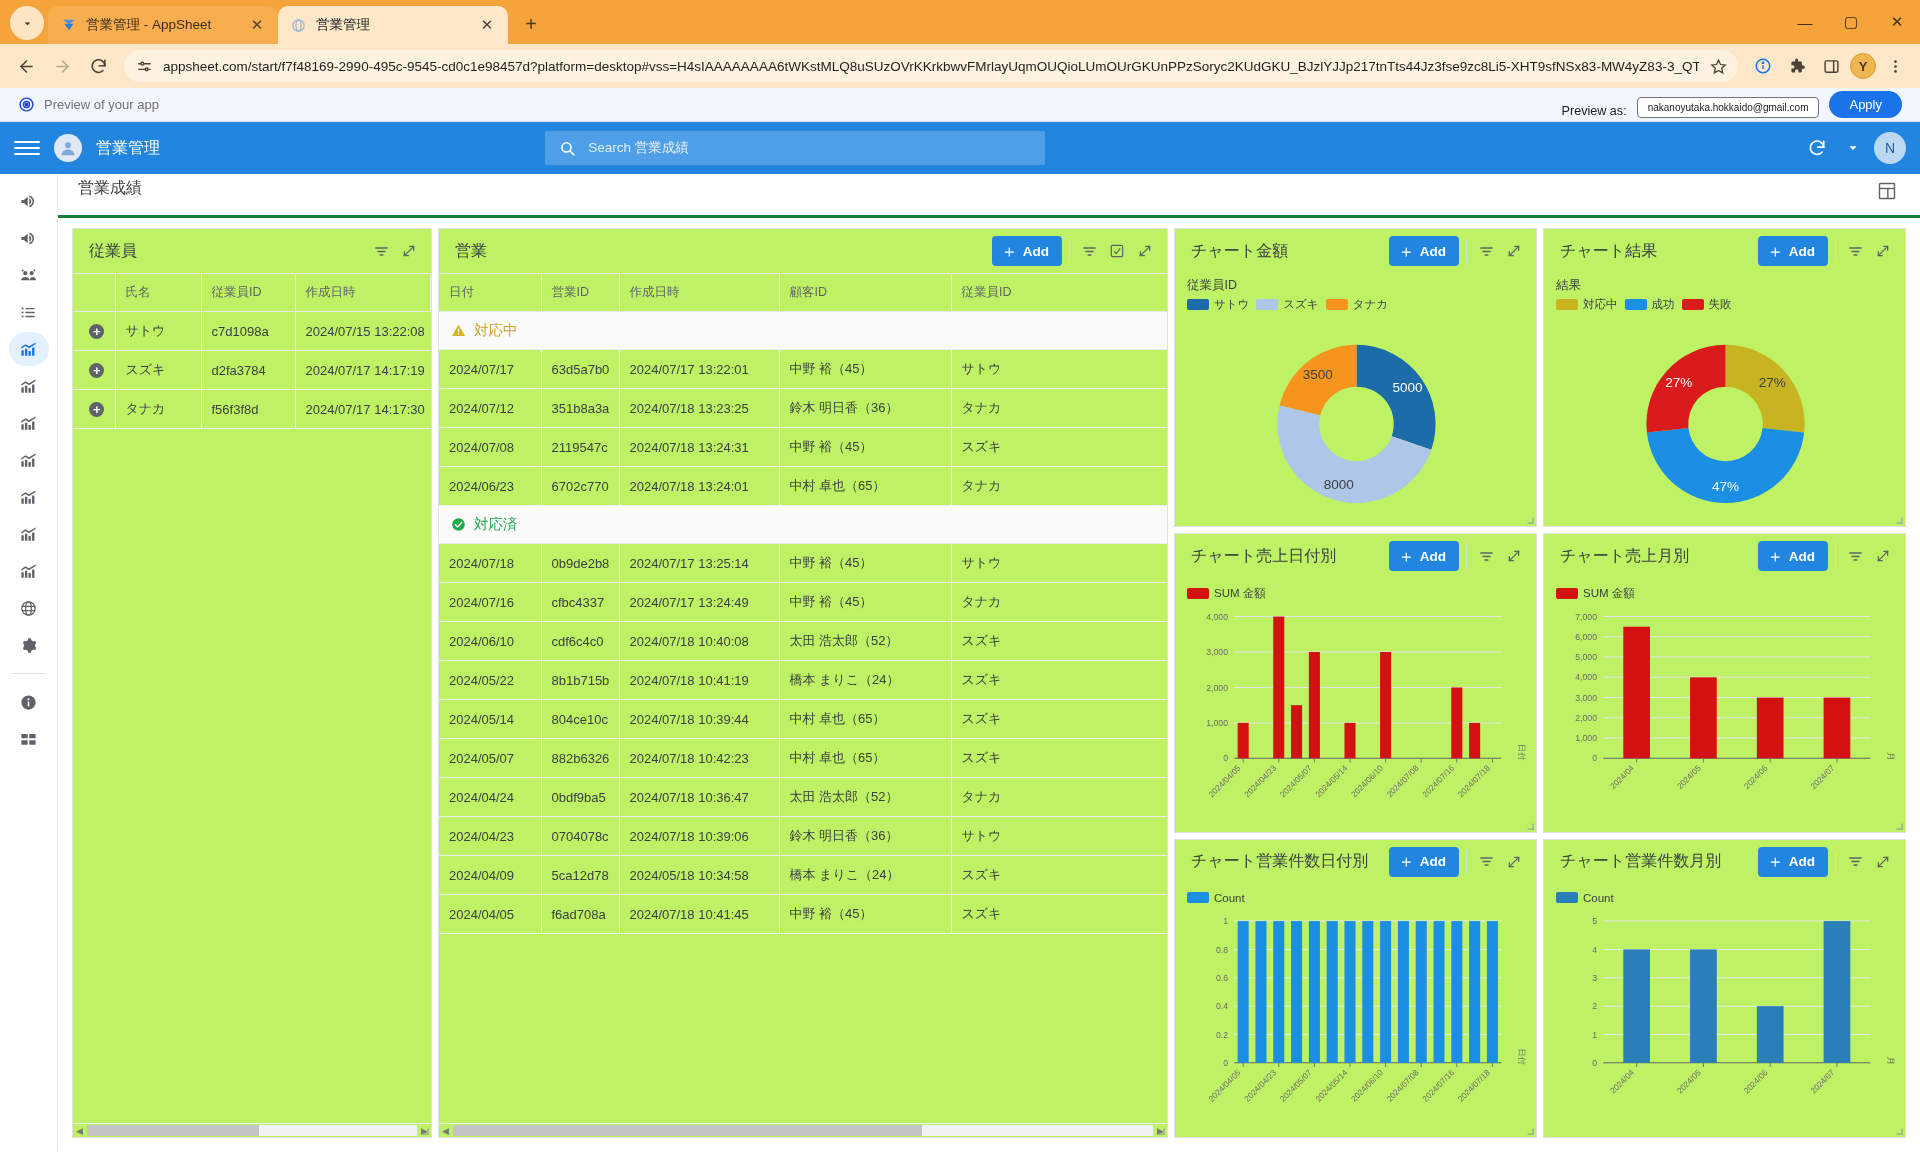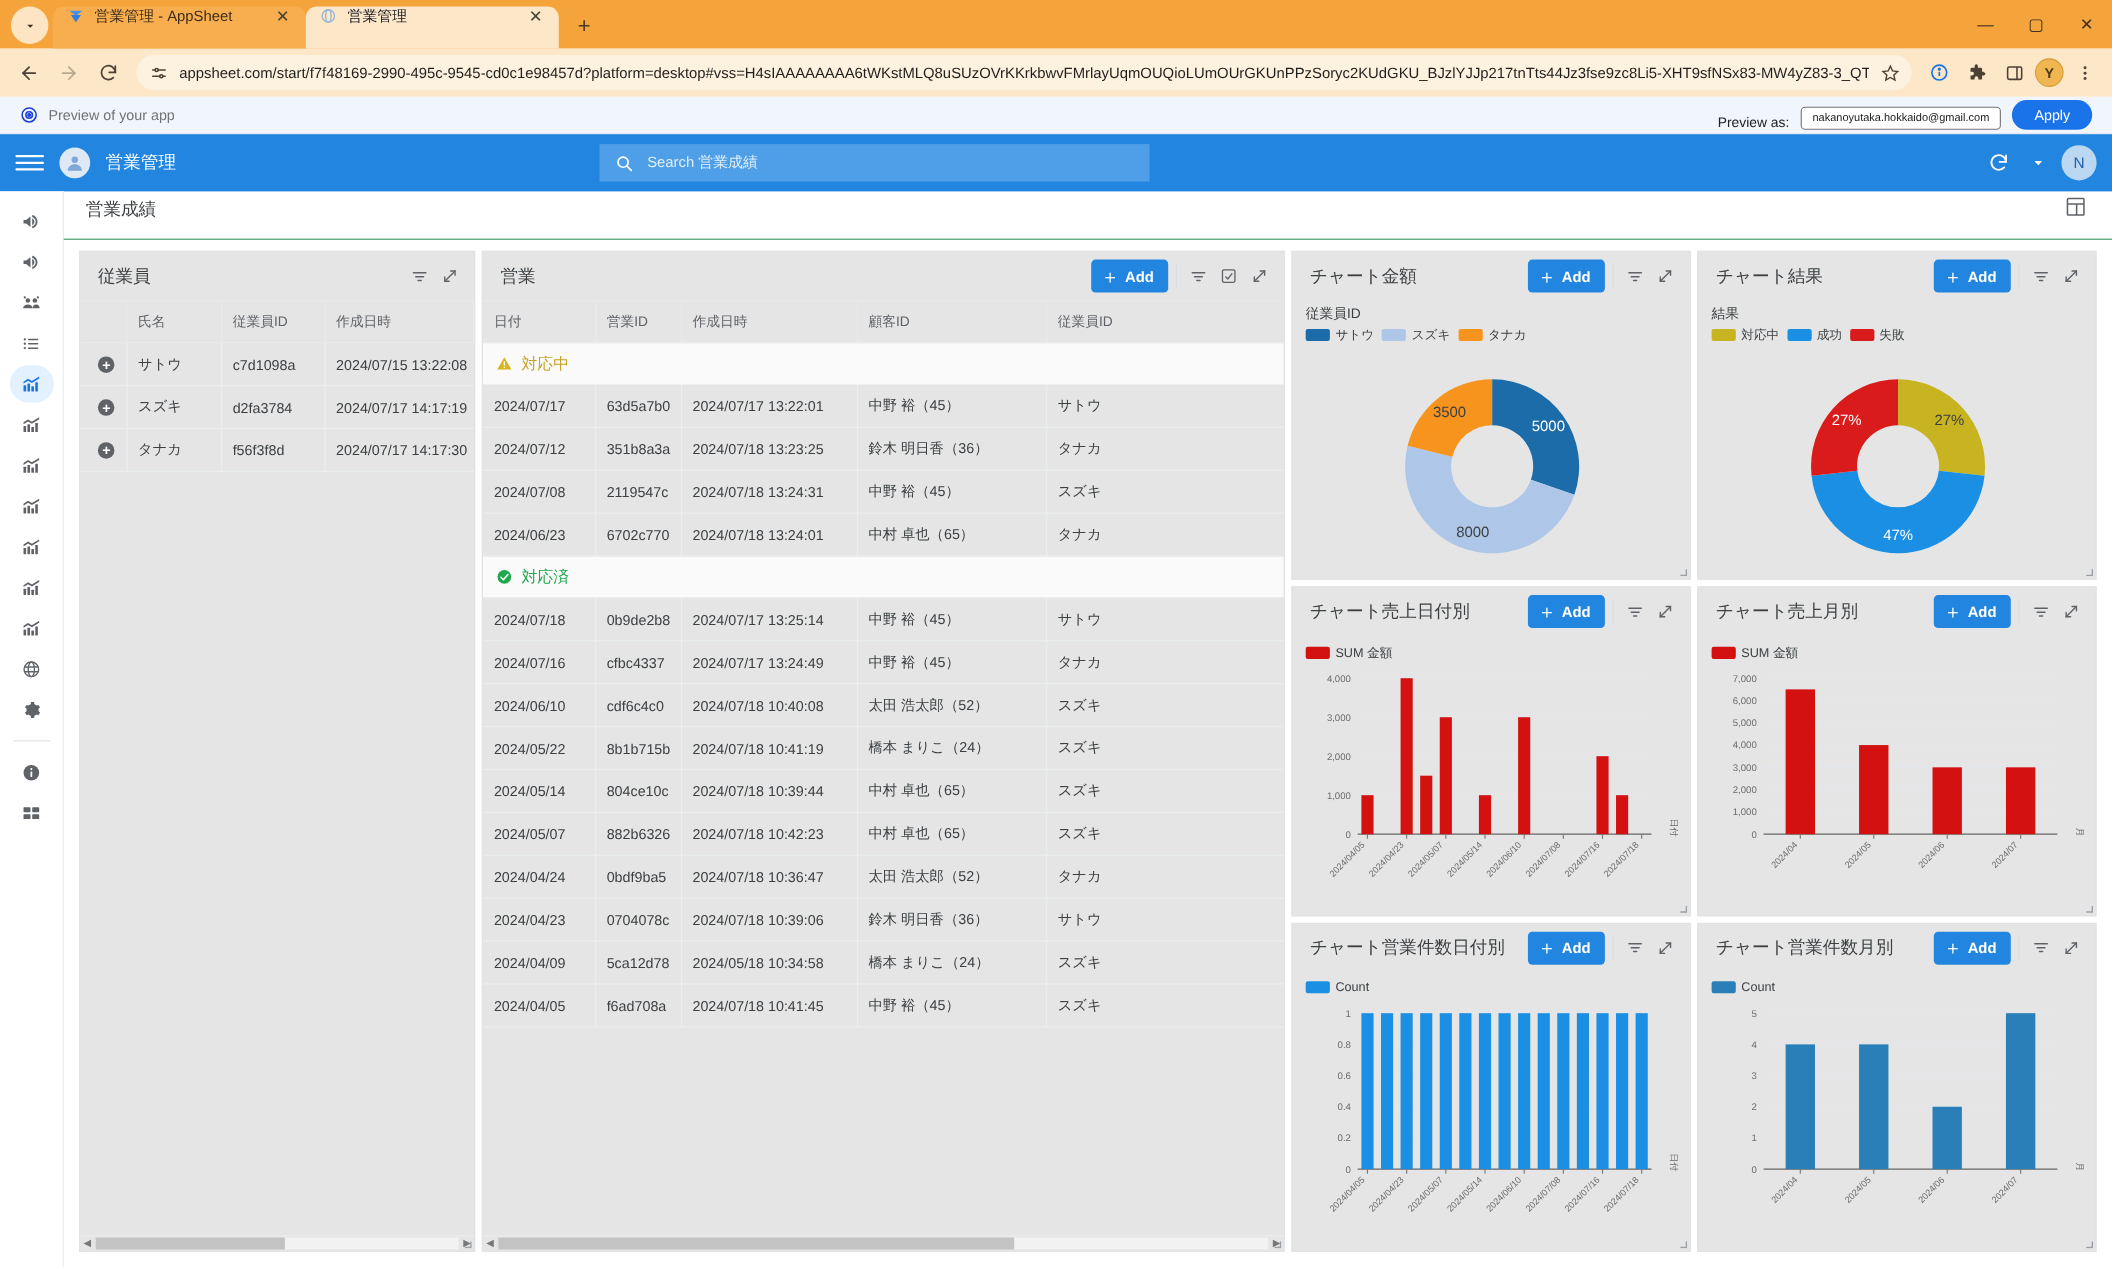--- a/index.html
+++ b/index.html
@@ -7,21 +7,21 @@
   body {
     font-family: "Liberation Sans", "DejaVu Sans", sans-serif;
     background: #ffffff;
     font-size: 13px;
     color: #202124;
   }
 
   
   .browser-top { background: #f5a43c; height: 44px; display: flex; align-items: flex-end; padding-left: 6px; position: relative; }
   .tabstrip-btn { width: 34px; height: 34px; border-radius: 50%; background: #fde4c3; display:flex; align-items:center; justify-content:center; margin: 0 4px 4px 4px; }
-  .tab { height: 38px; border-radius: 10px 10px 0 0; display: flex; padding: 0 12px; gap: 9px; min-width: 230px; max-width: 260px; position: relative; }
+  .tab { height: 38px; border-radius: 10px 10px 0 0; display: flex; align-items: center; padding: 0 12px; gap: 9px; min-width: 230px; max-width: 260px; position: relative; }
   .tab.inactive { background: #f8ae4f; color: #3c2e1a; }
   .tab.active { background: #fce7c9; color: #202124; }
   .tab-favicon { width: 17px; height: 17px; flex: none; display:flex; align-items:center; justify-content:center; }
   .tab-title { flex: 1; white-space: nowrap; overflow: hidden; text-overflow: ellipsis; font-size: 13.5px; }
   .tab-close { width: 18px; height: 18px; display:flex; align-items:center; justify-content:center; border-radius: 50%; font-size: 15px; color:#4a4033; }
   .newtab { width: 30px; height: 30px; display:flex; align-items:center; justify-content:center; margin: 0 0 5px 8px; font-size: 20px; color:#4a3a22; }
   .win-controls { position: absolute; right: 0; top: 0; height: 44px; display: flex; align-items: center; }
   .win-btn { width: 46px; height: 44px; display: flex; align-items: center; justify-content: center; color: #3d3122; font-size: 15px; }
 
   .omnibox-row { background: #fce7c9; height: 44px; display: flex; align-items: center; padding: 0 10px; gap: 4px; }
@@ -54,30 +54,30 @@
   .hdr-avatar { width: 32px; height: 32px; border-radius: 50%; background: #bcd7f2; color: #1e5fa8; display:flex;align-items:center;justify-content:center;font-size:14px;}
 
   
   .app-body { display: flex; height: calc(1152px - 44px - 44px - 34px - 52px); }
   .rail { width: 58px; background: #fff; border-right: 1px solid #e4e7ea; padding-top: 10px; display: flex; flex-direction: column; align-items: center; gap: 3px; }
   .rail-item { width: 40px; height: 34px; display: flex; align-items: center; justify-content: center; border-radius: 17px; color: #5f6368; }
   .rail-item.active { background: #e3f0fd; color: #1a73e8; }
   .rail-divider { width: 34px; height: 1px; background: #e0e2e5; margin: 8px 0; }
 
   .content { flex: 1; display: flex; flex-direction: column; min-width: 0; }
-  .content-head { height: 44px; display: flex; align-items: flex-end; padding: 16px 20px; border-bottom: 1px solid #15803d; }
+  .content-head { height: 44px; display: flex; align-items: flex-start; padding: 4px 20px; border-bottom: 3px solid #15803d; }
   .content-title { font-size: 16px; color: #3c4043; }
   .content-head-icon { margin-left: auto; color:#5f6368; width:26px;height:26px;display:flex;align-items:center;justify-content:center;}
 
   .dashboard { flex: 1; display: flex; gap: 6px; padding: 10px 14px 14px 14px; background:#fff; min-height:0;}
   .col-emp { width: 360px; flex: none; display:flex; }
   .col-sales { width: 730px; flex: none; display:flex;}
   .col-charts { flex: 1; display: grid; grid-template-columns: 1fr 1fr; grid-template-rows: 1fr 1fr 1fr; gap: 6px; min-width: 0;}
 
-  .card { border: 1px solid #dfe1e5; background: #e5e5e5; display: flex; flex-direction: column; position: relative; min-width: 0; min-height: 0; }
+  .card { border: 1px solid #dfe1e5; background: #bef264; display: flex; flex-direction: column; position: relative; min-width: 0; min-height: 0; }
   .card-head { height: 44px; display: flex; align-items: center; padding: 0 10px 0 16px; gap: 8px; flex: none; }
   .card-title { font-size: 16px; color: #3c4043; white-space: nowrap; overflow: hidden; }
   .card-actions { margin-left: auto; display: flex; align-items: center; gap: 4px; flex:none; }
   .add-btn { background: #2286e0; color:#fff; border-radius: 4px; height: 30px; padding: 0 13px 0 9px; display: flex; align-items: center; gap: 5px; font-size: 13.5px; font-weight: 600; flex:none; }
   .add-btn .plus { font-size: 17px; line-height: 1; font-weight: 400;}
   .icon-btn { width: 24px; height: 24px; display:flex;align-items:center;justify-content:center; color:#5f6368;}
   .sep { width: 1px; height: 22px; background: #dadce0; margin: 0 3px; }
   .resize-handle { position: absolute; right: 2px; bottom: 2px; width: 11px; height: 11px; color:#9aa0a6; }
 
   

